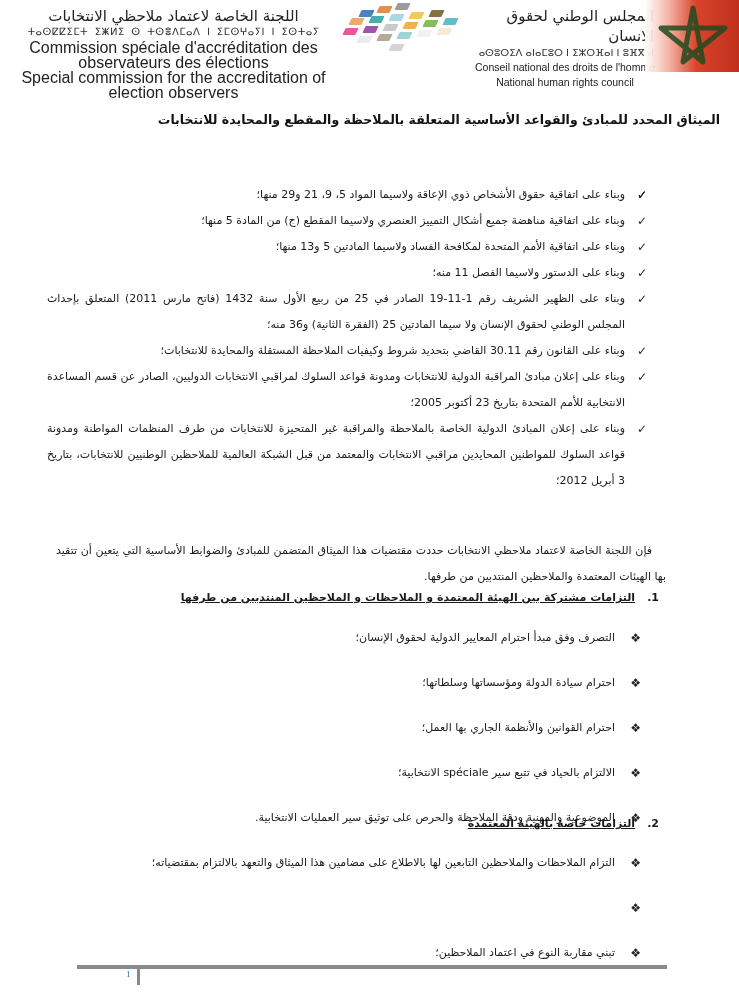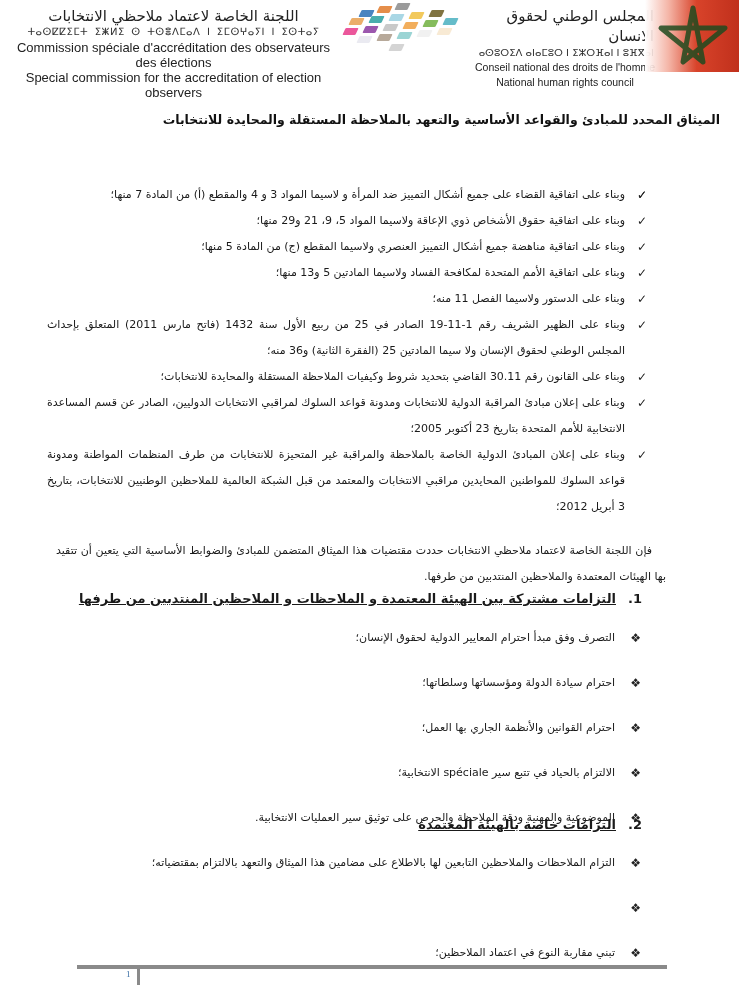--- a/index.html
+++ b/index.html
@@ -2,42 +2,42 @@
 <html><head>
 <meta charset="utf-8">
 <style>
   html, body { margin:0; padding:0; background:#ffffff; }
   body { width:739px; height:1005px; position:relative; overflow:hidden;
          font-family:"DejaVu Sans", sans-serif; color:#1a1a1a; }
   .header { position:absolute; left:0; top:0; width:739px; height:75px; }
   .hdr-left { position:absolute; left:0; top:0; width:325px; text-align:center;margin-left:11px; }
   .hdr-left .ar { font-size:15px; line-height:20px; margin-top:6px; color:#222; }
   .hdr-left .tf { font-size:10px; line-height:14px; letter-spacing:0.5px; color:#333;font-family:Liberation Mono, monospace; }
-  .hdr-left .fr, .hdr-left .en { font-family:"Liberation Sans", sans-serif; font-size:13px; line-height:15px; color:#222; }
+  .hdr-left .fr, .hdr-left .en { font-family:"Liberation Sans", sans-serif; font-size:16px; line-height:15px; color:#222; }
   .hdr-right { position:absolute; left:470px; top:0; width:190px; text-align:center; }
   .hdr-right .ar { font-size:15px; line-height:20px; margin-top:6px; color:#222; text-align:right; padding-right:6px;}
   .hdr-right .tf { font-size:10px; line-height:14px; color:#333; text-align:right; padding-right:6px;}
   .hdr-right .fr, .hdr-right .en { font-family:"Liberation Sans", sans-serif; font-size:10.5px; line-height:15px; color:#222; }
   .mosaic { position:absolute; left:330px; top:0; width:135px; height:60px; }
   .tile { position:absolute; width:13px; height:7px; transform:skewX(-25deg); border-radius:1px; }
   .flag { position:absolute; left:645px; top:0; width:94px; height:72px;
           background:linear-gradient(90deg, rgba(255,255,255,1) 0%, rgba(240,150,130,0.7) 25%, #d8432a 55%, #c0301c 100%); }
   .flag svg { position:absolute; left:10px; top:4px; }
 
   .title { position:absolute; left:140px; top:112px; width:580px; text-align:right; direction:rtl;
            font-size:12.5px; font-weight:bold; color:#111; }
 
   .doc { direction:rtl; font-family:"DejaVu Sans", sans-serif; font-size:11px; color:#1a1a1a; }
   .checklist { position:absolute; right:92px; top:182px; width:600px; list-style:none; margin:0; padding:0; }
   .checklist li { position:relative; line-height:26px; padding-right:22px; text-align:justify; }
   .check { position:absolute; right:0; top:0; font-size:12px; color:#222; }
 
   .para { position:absolute; right:73px; top:527px; width:610px; line-height:26px; text-indent:14px; text-align:justify; }
 
-  .sec { position:absolute; right:97px; font-weight:bold; font-size:13px; }
+  .sec { position:absolute; right:80px; font-weight:bold; font-size:11px; }
   .sec .num { margin-left:12px; }
   .sec .lbl { text-decoration:underline; }
   .diamonds { position:absolute; right:98px; list-style:none; margin:0; padding:0; width:600px; }
   .diamonds li { position:relative; padding-right:26px; height:45px; line-height:20px; }
   .dia { position:absolute; right:0; top:0; font-size:12px; color:#222; }
 
   .footer-line { position:absolute; left:77px; top:965px; width:590px; height:4px; background:#8a8a8a; }
   .footer-tick { position:absolute; left:137px; top:968px; width:3px; height:17px; background:#8a8a8a; }
   .page-num { position:absolute; left:126px; top:969px; font-size:9px; color:#3a6ea5; font-family:"Liberation Serif", serif; }
 </style>
@@ -82,25 +82,25 @@
     <div class="en">National human rights council</div>
   </div>
 
   <div class="flag">
     <svg width="76" height="66" viewBox="0 0 76 66">
       <polygon points="38,4 48,58 6,24 70,24 28,58" fill="none" stroke="#1f4a1f" stroke-width="5" stroke-linejoin="round" opacity="0.85"></polygon>
     </svg>
   </div>
 </div>
 
-<div class="title">الميثاق المحدد للمبادئ والقواعد الأساسية والتعهد بالملاحظة المستقلة والمحايدة للانتخابات</div>
+<div class="title">الميثاق المحدد للمبادئ والقواعد الأساسية المتعلقة بالملاحظة والمقطع والمحايدة للانتخابات</div>
 
 <ul class="checklist doc">
   <li><span class="check">✓</span></li>
-  <li><span class="check">✓</span><span>وبناء على اتفاقية القضاء على جميع أشكال التمييز ضد المرأة و لاسيما المواد 3 و 4  والمقطع (أ) من المادة 7 منها؛</span></li>
+  <li><span class="check">✓</span></li>
   <li><span class="check">✓</span><span>وبناء على اتفاقية حقوق الأشخاص ذوي الإعاقة ولاسيما المواد 5، 9، 21 و29 منها؛</span></li>
   <li><span class="check">✓</span><span>وبناء على اتفاقية مناهضة جميع أشكال التمييز العنصري ولاسيما المقطع (ج) من المادة 5 منها؛</span></li>
   <li><span class="check">✓</span><span>وبناء على اتفاقية الأمم المتحدة لمكافحة الفساد ولاسيما المادتين 5 و13 منها؛</span></li>
   <li><span class="check">✓</span><span>وبناء على الدستور ولاسيما الفصل 11 منه؛</span></li>
   <li><span class="check">✓</span><span>وبناء على الظهير الشريف رقم 1-11-19 الصادر في 25 من ربيع الأول سنة 1432 (فاتح مارس 2011) المتعلق بإحداث المجلس الوطني لحقوق الإنسان ولا سيما المادتين 25 (الفقرة الثانية) و36 منه؛</span></li>
   <li><span class="check">✓</span><span>وبناء على القانون رقم 30.11 القاضي بتحديد شروط وكيفيات الملاحظة المستقلة والمحايدة للانتخابات؛</span></li>
   <li><span class="check">✓</span><span>وبناء على إعلان مبادئ المراقبة الدولية للانتخابات ومدونة قواعد السلوك لمراقبي الانتخابات الدوليين، الصادر عن قسم المساعدة الانتخابية للأمم المتحدة بتاريخ  23 أكتوبر 2005؛</span></li>
   <li><span class="check">✓</span><span>وبناء على إعلان المبادئ الدولية الخاصة بالملاحظة والمراقبة غير المتحيزة للانتخابات من طرف المنظمات المواطنة ومدونة قواعد السلوك للمواطنين المحايدين مراقبي الانتخابات والمعتمد من قبل الشبكة العالمية للملاحظين الوطنيين للانتخابات، بتاريخ 3 أبريل 2012؛</span></li>
 </ul>
 

